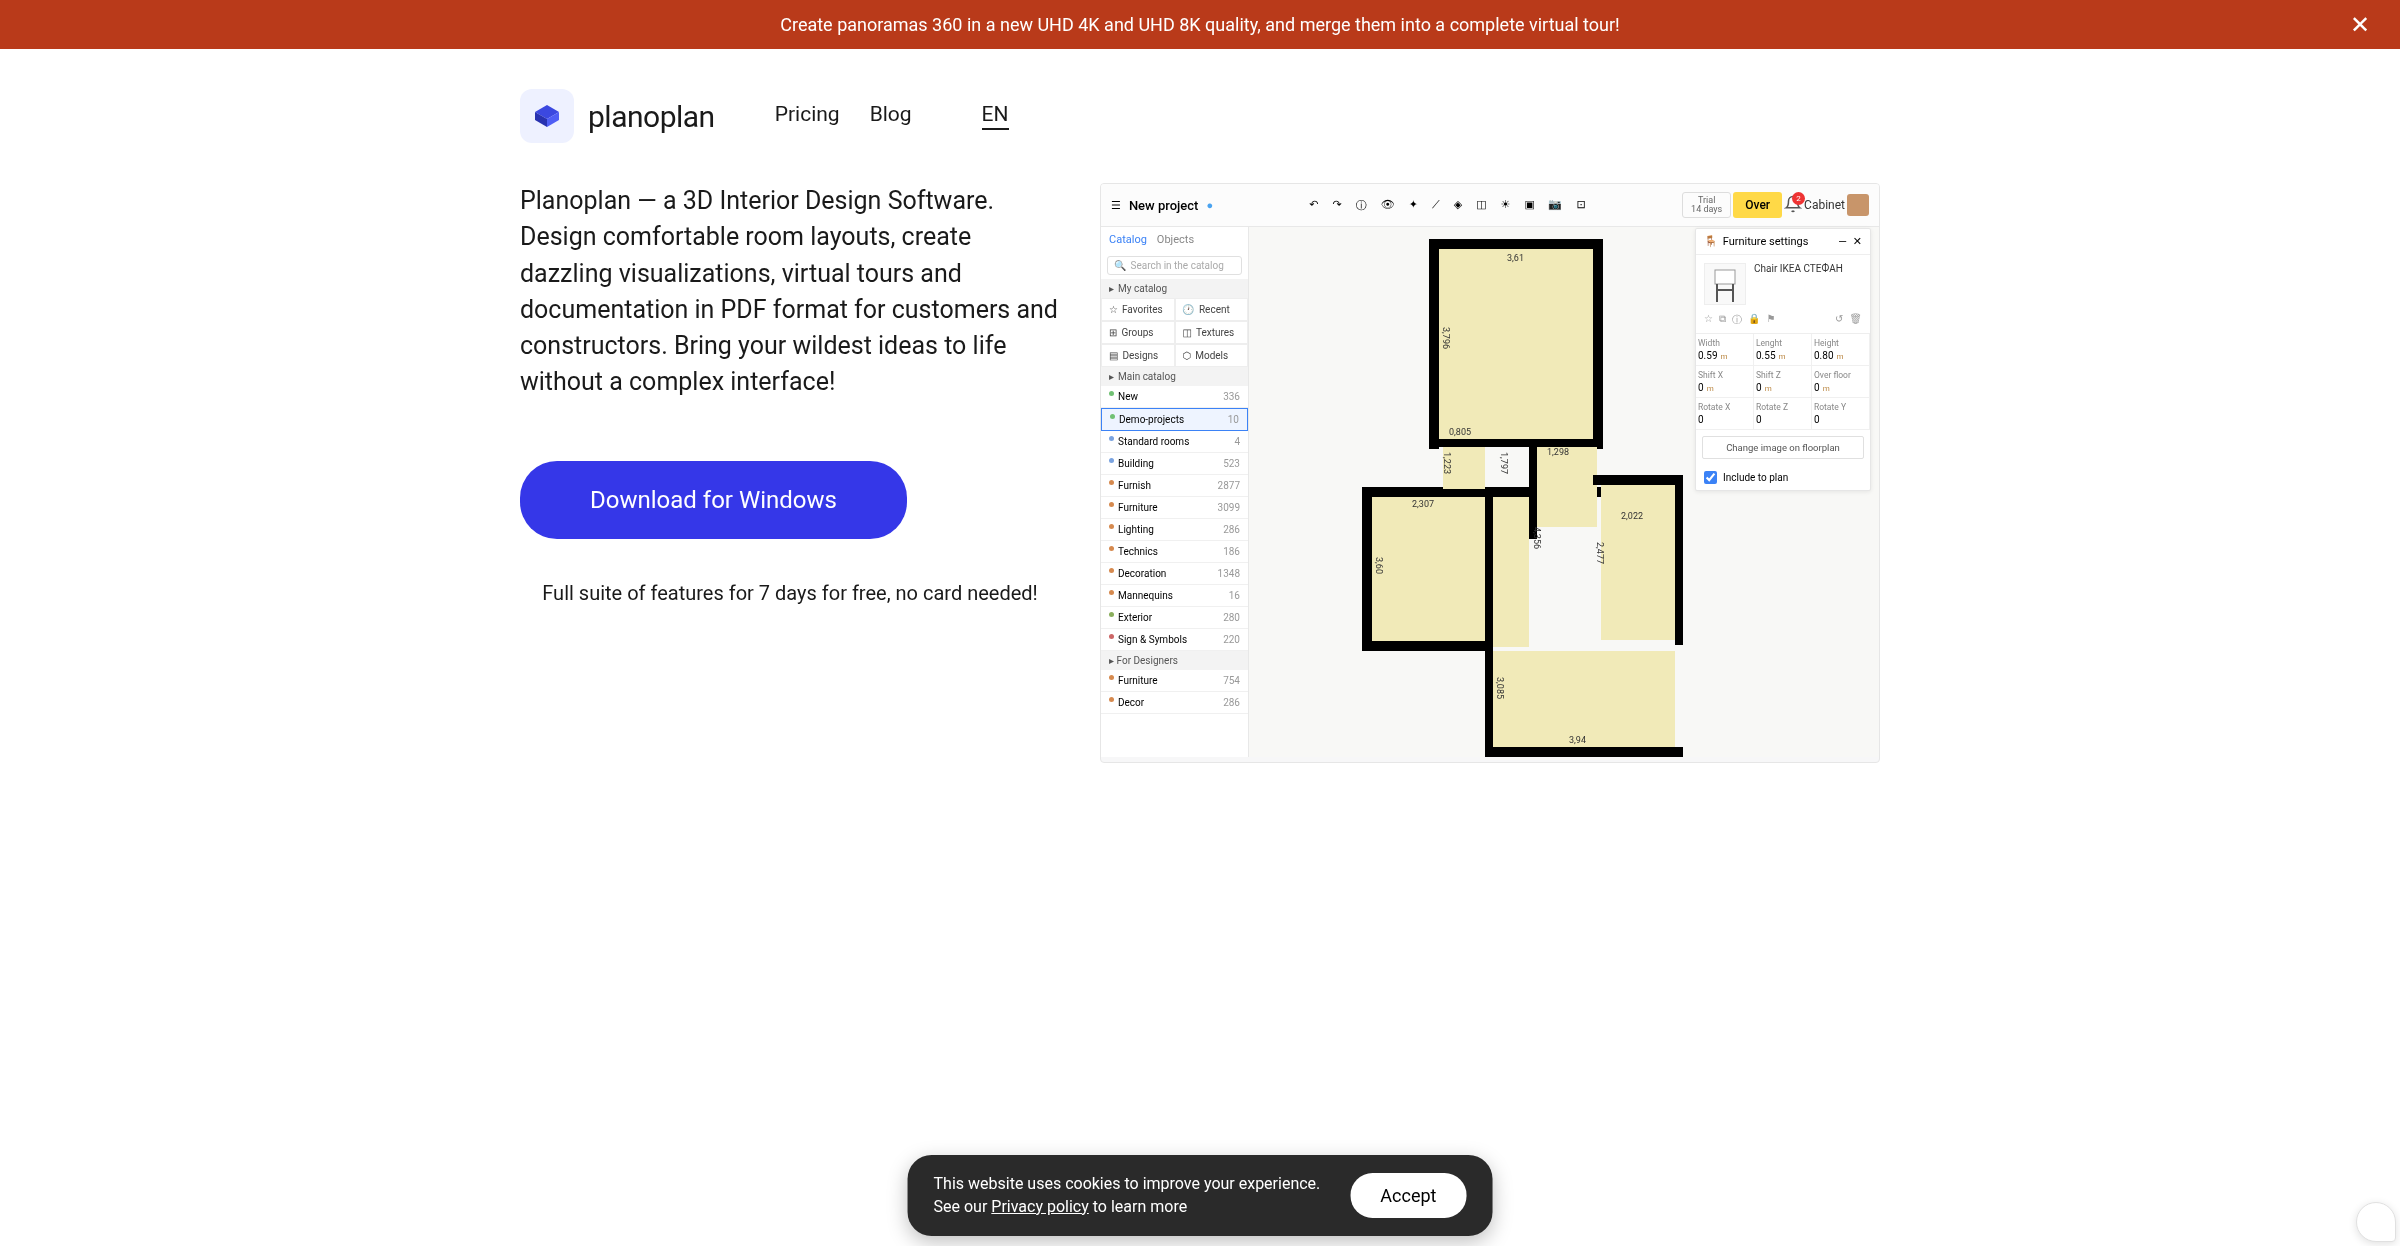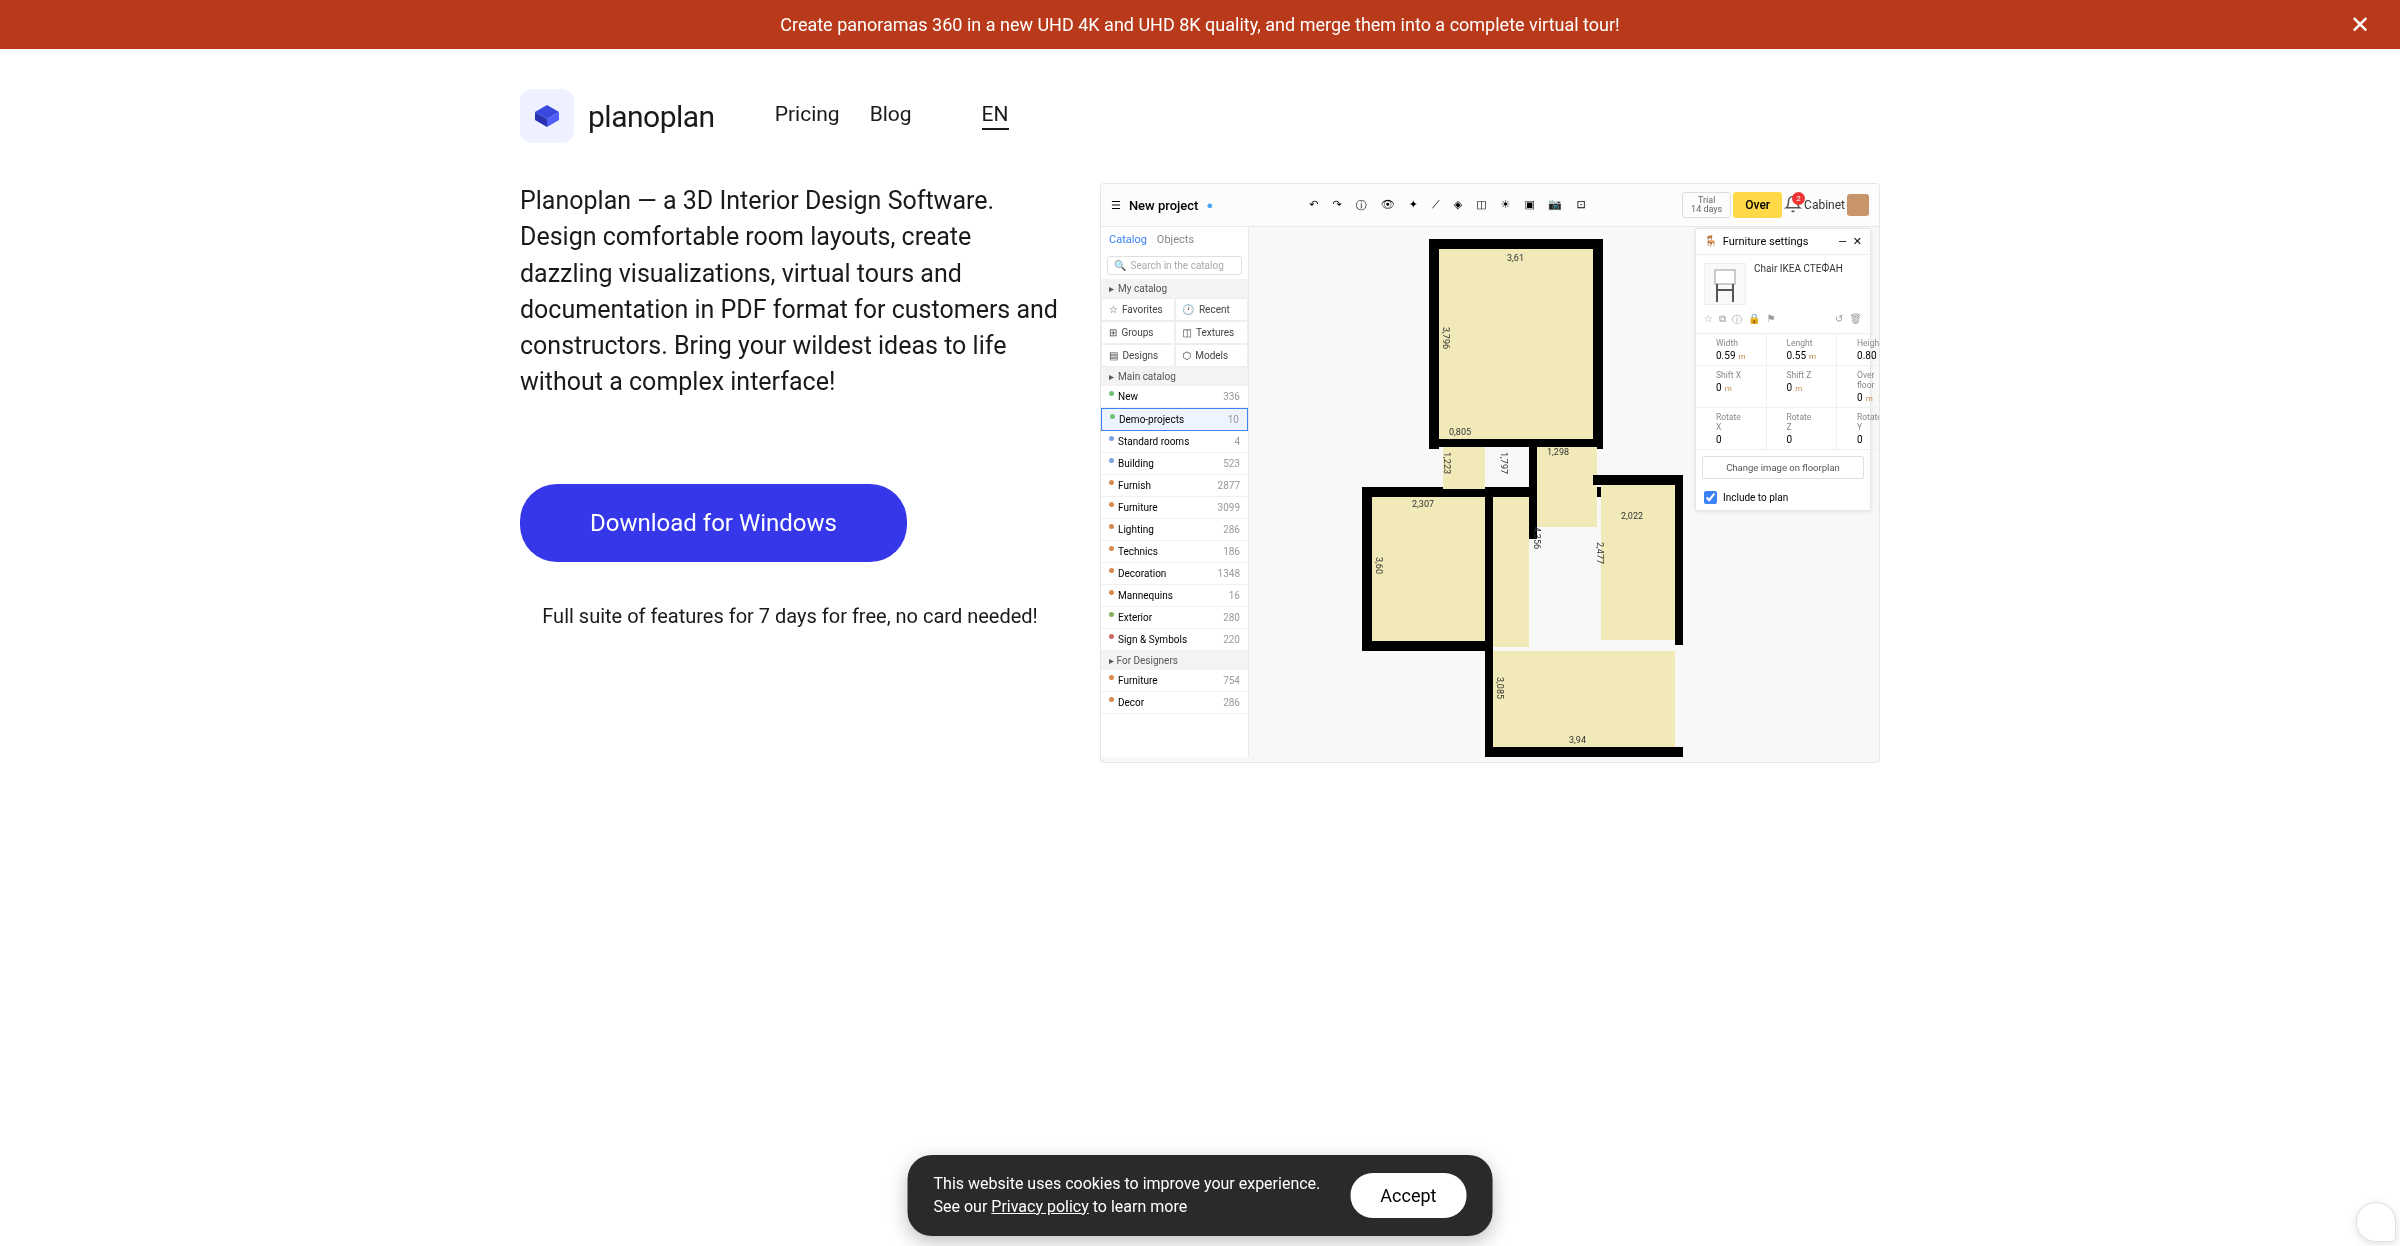--- a/index.html
+++ b/index.html
@@ -10,21 +10,21 @@
 .nav{display:flex;align-items:center;padding:40px 0;gap:60px}
 .logo{display:flex;align-items:center;gap:14px}
 .logo-icon{width:54px;height:54px;background:#eef1ff;border-radius:12px;display:flex;align-items:center;justify-content:center}
 .logo-text{font-size:30px;font-weight:400;color:#1a1a1a;letter-spacing:-0.5px}
 .nav-links{display:flex;gap:30px;font-size:21px;color:#1a1a1a}
 .nav-links span{cursor:pointer}
 .lang{font-size:21px;border-bottom:2px solid #1a1a1a;padding-bottom:2px;margin-left:40px;cursor:pointer}
 .hero{display:flex;gap:40px;align-items:flex-start}
 .hero-left{flex:0 0 540px}
 .hero-title{font-size:42px;line-height:1.15;color:#1a1a1a;font-weight:400;margin-bottom:40px;letter-spacing:-0.5px}
-.hero-desc{font-size:25px;line-height:1.45;color:#1a1a1a;margin-bottom:83px;font-weight:400}
+.hero-desc{font-size:25px;line-height:1.45;color:#1a1a1a;margin-bottom:60px;font-weight:400}
 .download-btn{background:#3537e8;color:#fff;border:none;border-radius:37px;padding:25px 70px;font-size:24px;cursor:pointer;font-weight:400}
 .hero-note{font-size:20px;color:#1a1a1a;margin-top:40px;text-align:center;line-height:1.4}
 .app{flex:1;background:#f7f7f8;border:1px solid #e6e6e6;border-radius:4px;overflow:hidden;font-size:11px;position:relative;min-height:580px}
 .app-topbar{display:flex;align-items:center;padding:8px 10px;background:#fcfcfc;border-bottom:1px solid #e8e8e8}
 .hamburger{margin-right:8px}
 .proj-name{font-size:13px;font-weight:500}
 .topbar-center{flex:1;display:flex;justify-content:center;gap:14px}
 .topbar-right{display:flex;align-items:center;gap:2px}
 .trial-box{border:1px solid #ddd;border-radius:3px;padding:3px 8px;text-align:center;font-size:9px;line-height:1;color:#666}
 .store-btn{background:#ffd947;border:none;border-radius:3px;padding:6px 12px;font-size:12px;font-weight:500;cursor:pointer}
@@ -51,21 +51,21 @@
 .dim{position:absolute;font-size:9px;color:#333}
 .dim-v{writing-mode:vertical-rl}
 .rightpanel{position:absolute;right:8px;top:44px;width:176px;background:#fff;border:1px solid #e6e6e6;border-radius:2px;box-shadow:0 1px 4px rgba(0,0,0,0.08)}
 .rp-header{display:flex;align-items:center;justify-content:space-between;padding:6px 8px;border-bottom:1px solid #eee;font-size:11px}
 .rp-header-left{display:flex;align-items:center;gap:5px}
 .rp-preview{display:flex;padding:8px;gap:8px}
 .rp-preview-img{width:42px;height:42px;background:#f9f9f9;border:1px solid #eee;display:flex;align-items:flex-end;justify-content:center}
 .rp-title{font-size:10px;color:#333;flex:1}
 .rp-icons{padding:0 8px 6px;display:flex;gap:6px;font-size:10px;color:#999}
 .rp-props{display:grid;grid-template-columns:1fr 1fr 1fr;gap:0;border-top:1px solid #eee}
-.rp-prop{padding:4px 20px;border-right:1px solid #f0f0f0;border-bottom:1px solid #f0f0f0}
+.rp-prop{padding:4px 2px;border-right:1px solid #f0f0f0;border-bottom:1px solid #f0f0f0}
 .rp-prop-label{font-size:8.5px;color:#888;display:block;margin-bottom:2px}
 .rp-prop-val{font-size:10px;display:flex;align-items:flex-end}
 .rp-prop-unit{font-size:8px;color:#b84;margin-left:3px}
 .rp-btn{width:calc(100% - 12px);margin:6px;padding:5px;font-size:9.5px;background:#fff;border:1px solid #e0e0e0;border-radius:2px;cursor:pointer;color:#555}
 .rp-check{display:flex;align-items:center;gap:6px;padding:6px 8px;font-size:10px}
 .rp-check input{accent-color:#3b82f6}
 .cookie-bar{position:fixed;bottom:10px;left:50%;transform:translateX(-50%);background:#2a2a2a;color:#fff;border-radius:24px;padding:18px 26px;display:flex;align-items:center;gap:30px;font-size:16px;box-shadow:0 6px 20px rgba(0,0,0,0.25)}
 .cookie-text{line-height:1.4}
 .cookie-link{text-decoration:underline}
 .accept-btn{background:#fff;color:#000;border:none;border-radius:22px;padding:12px 30px;font-size:18px;cursor:pointer}

